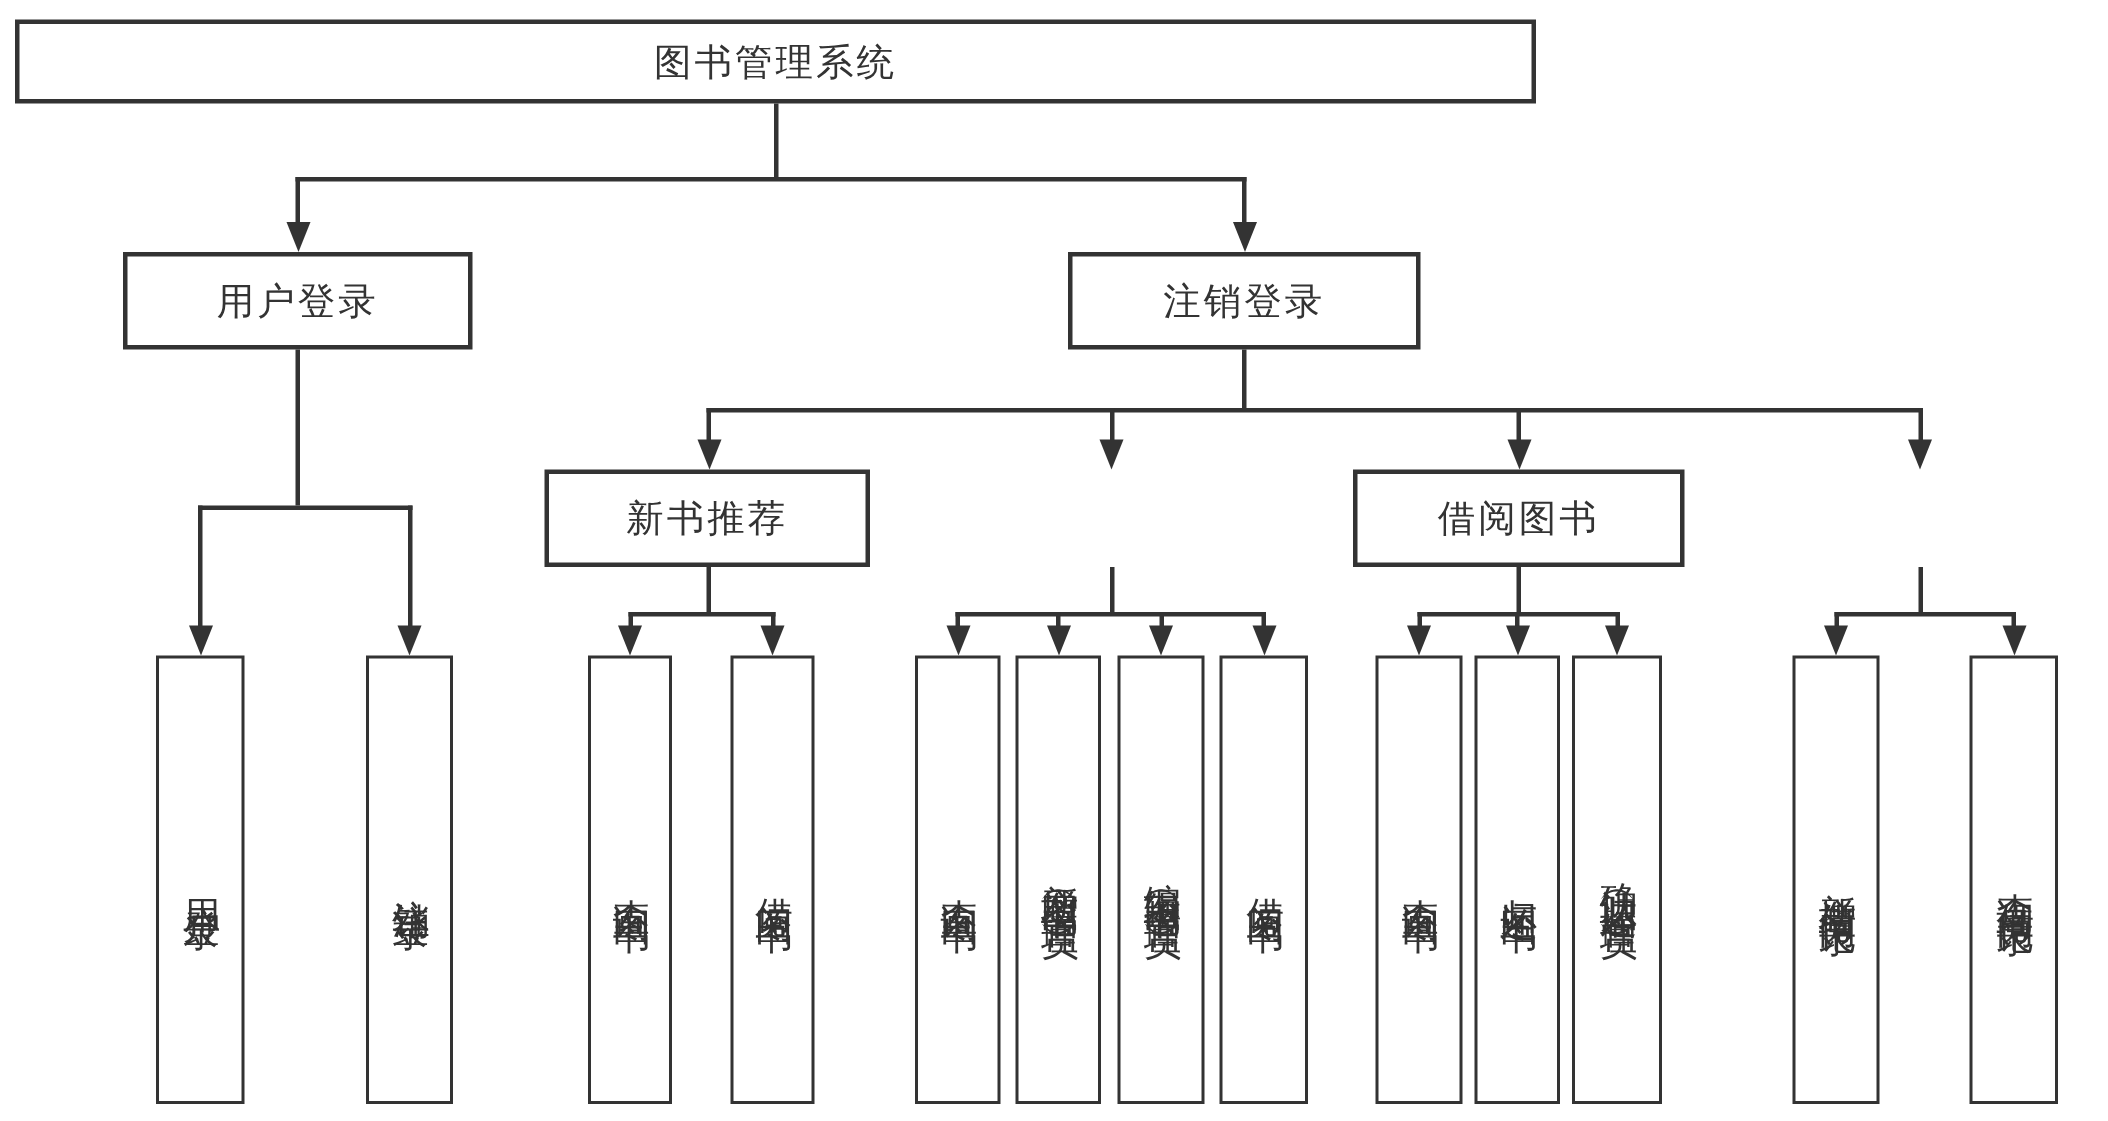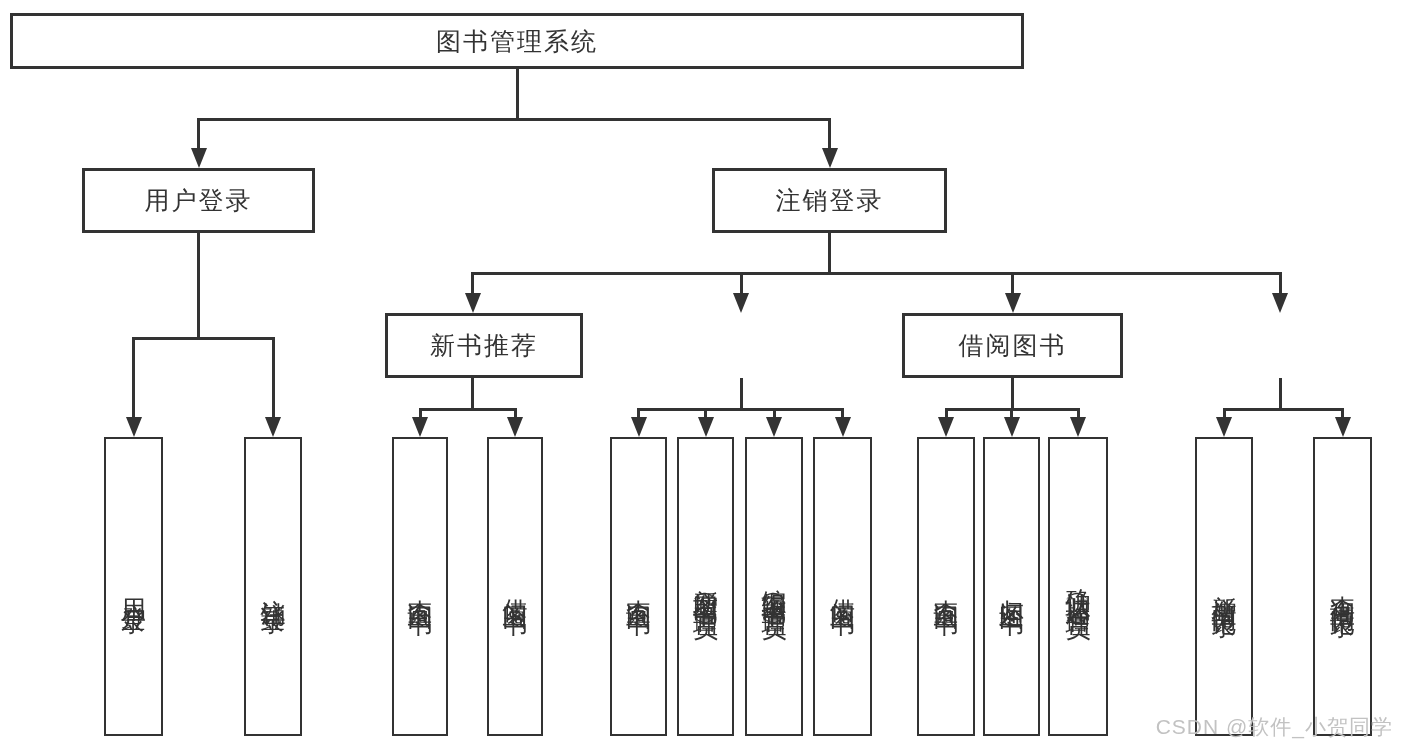--- a/index.html
+++ b/index.html
@@ -50,21 +50,21 @@
     <span>图书管理系统</span>
   </div>
 
   <div class="node" style="left:82px;top:168px;width:233px;height:65px">
     <span>用户登录</span>
   </div>
   <div class="node" style="left:712px;top:168px;width:235px;height:65px">
     <span>注销登录</span>
   </div>
 
-  <div class="node" style="left:385px;top:313px;width:198px;height:65px">
+  <div class="node" style="left:363px;top:313px;width:217px;height:65px">
     <span>新书推荐</span>
   </div>
   <div class="node" style="left:902px;top:313px;width:221px;height:65px">
     <span>借阅图书</span>
   </div>
 
   <div class="node leaf" style="left:104px;top:437px;width:59px;height:299px">
     <span class="vtext">用户登录</span>
   </div>
   <div class="node leaf" style="left:244px;top:437px;width:58px;height:299px">
@@ -160,15 +160,14 @@
   <div class="vl" style="left:1076.5px;top:408px;height:11px"></div>
   <div class="ah" style="left:1070px;top:417px"></div>
 
   <div class="vl" style="left:1278.5px;top:378px;height:30px"></div>
   <div class="hl" style="left:1222.5px;top:408px;width:121px"></div>
   <div class="vl" style="left:1222.5px;top:408px;height:11px"></div>
   <div class="ah" style="left:1216px;top:417px"></div>
   <div class="vl" style="left:1341px;top:408px;height:11px"></div>
   <div class="ah" style="left:1334.5px;top:417px"></div>
 
-  <div class="watermark">CSDN @软件_小贺同学</div>
 
 </div>
 
 </body></html>

